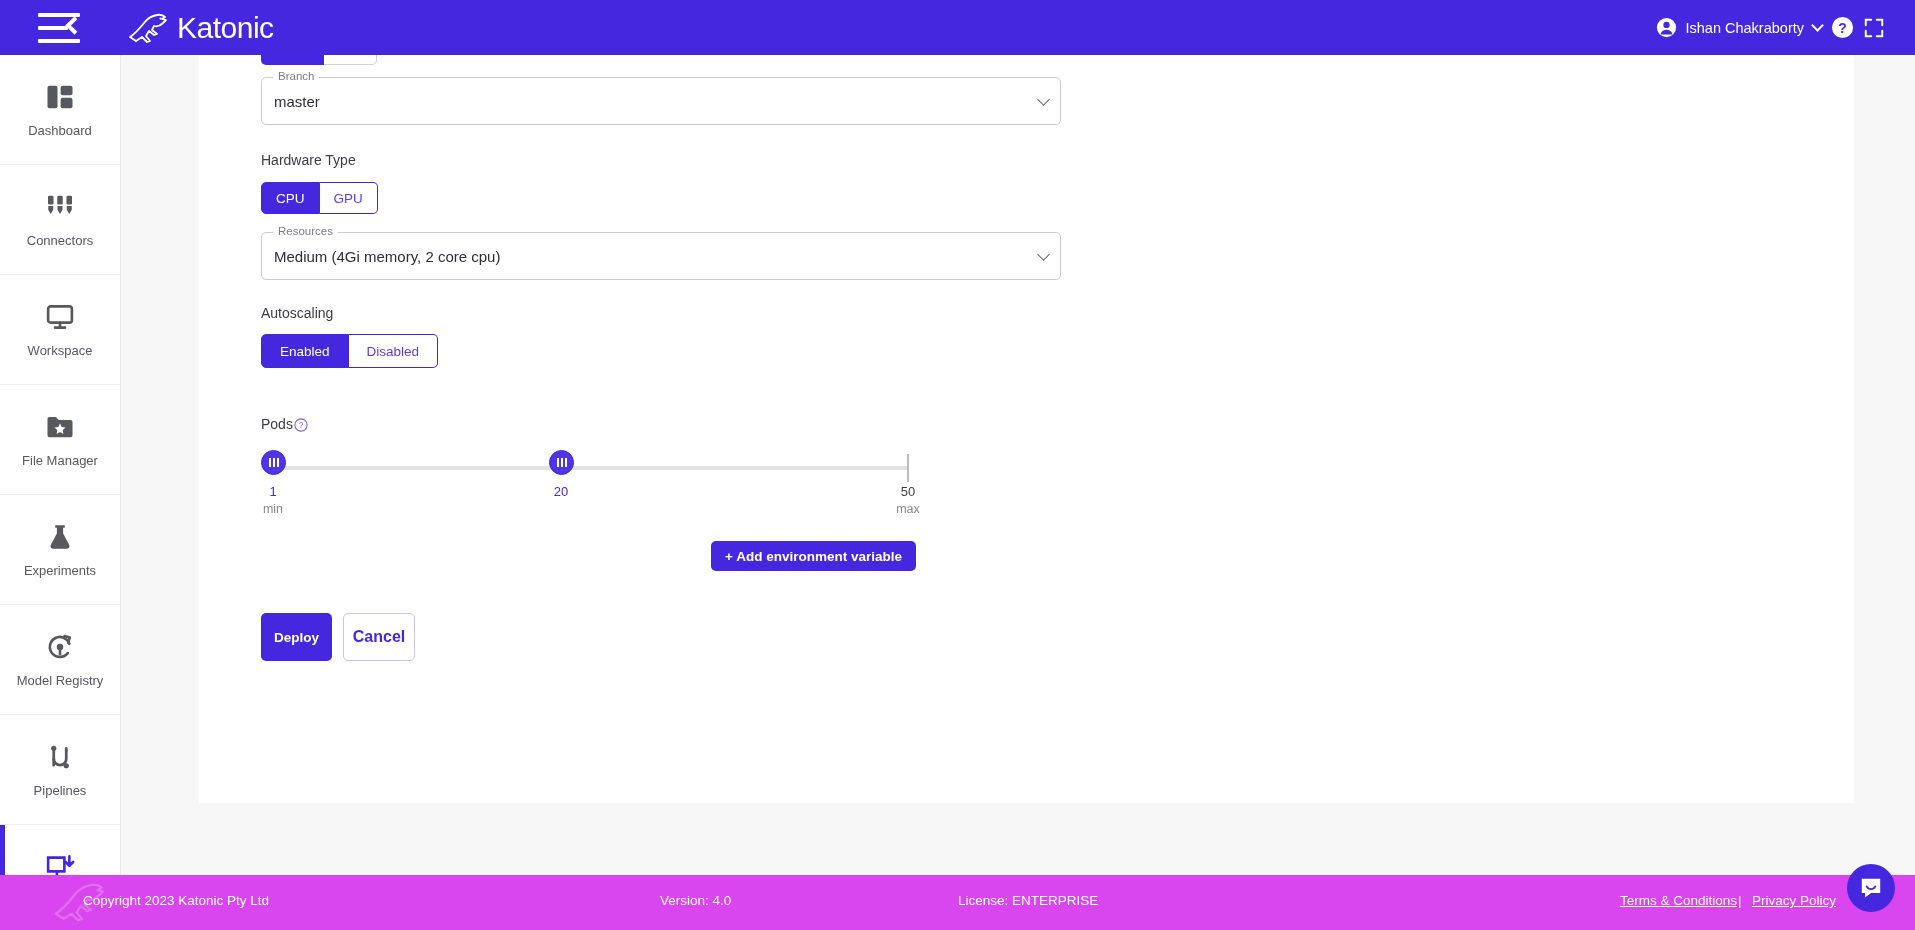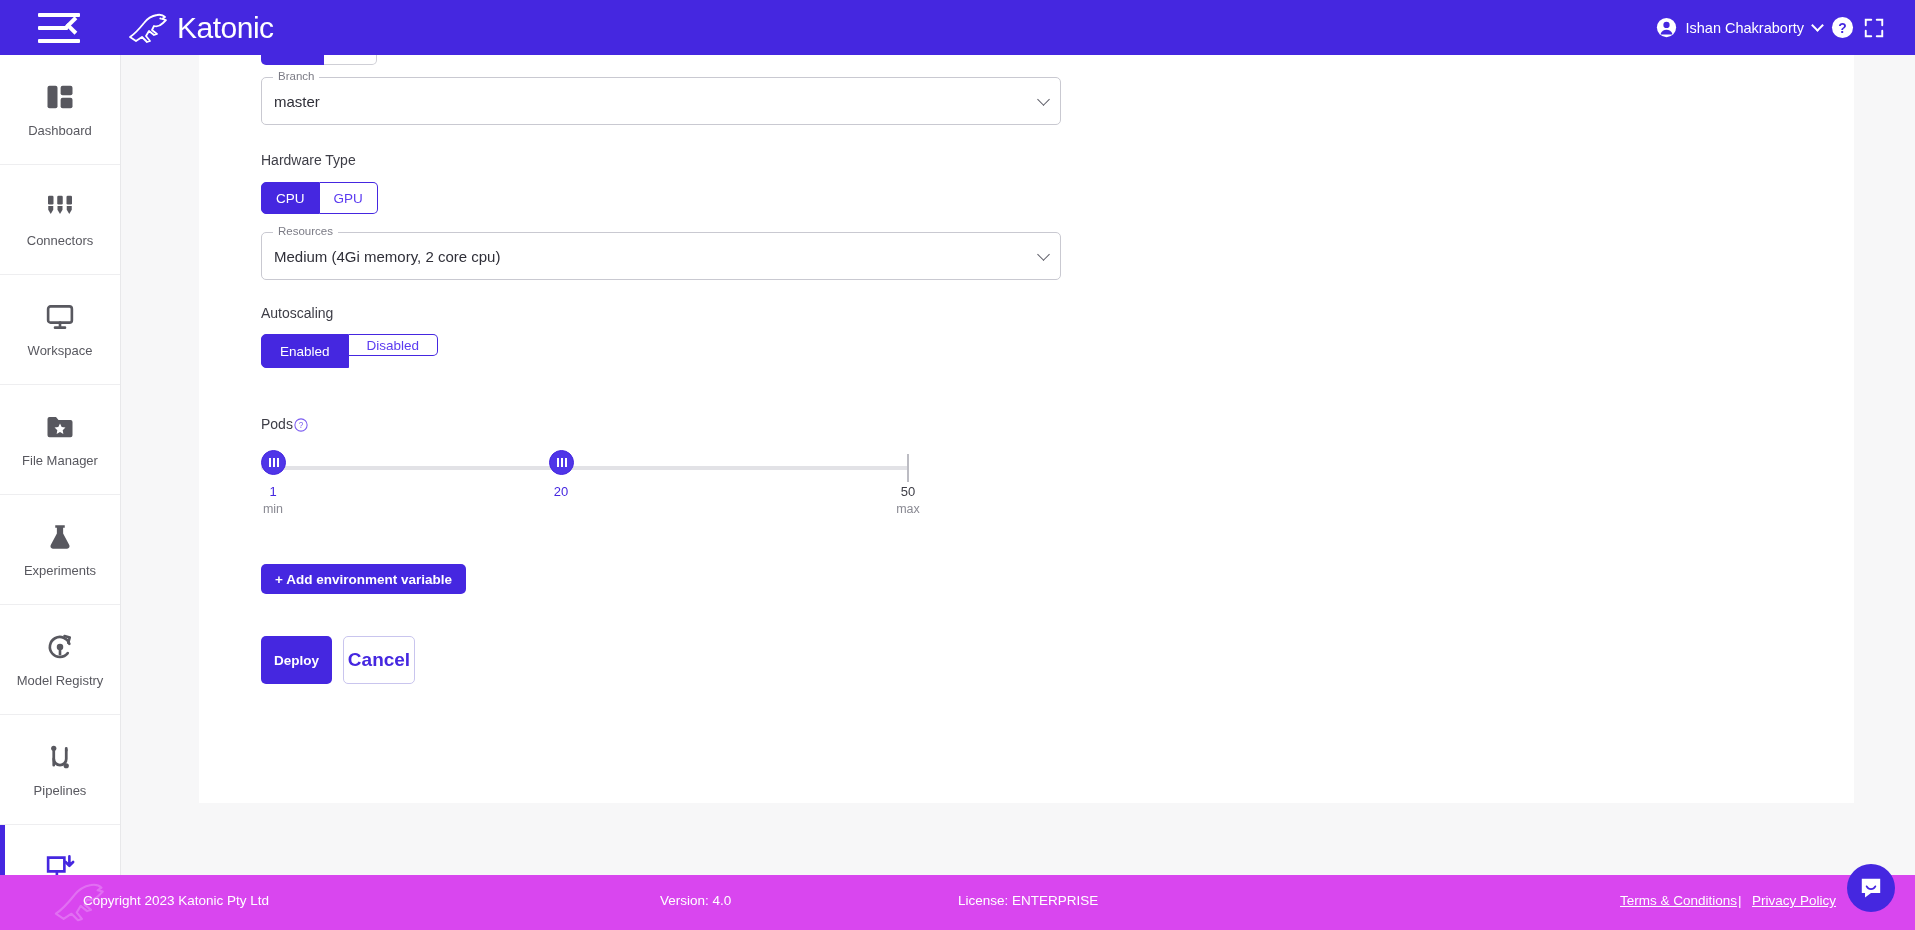--- a/index.html
+++ b/index.html
@@ -161,21 +161,21 @@
   }
 
   .primary-btn {
     font-family: inherit; background: #4527e0; color: #fff;
     border: none; border-radius: 5px; cursor: pointer;
     font-size: 13.5px; font-weight: bold;
   }
   .ghost-btn {
     font-family: inherit; background: #fff; color: #4527e0;
     border: 1px solid #c9c5ee; border-radius: 5px; cursor: pointer;
-    font-size: 19px; font-weight: bold;
+    font-size: 16px; font-weight: bold;
   }
 
   
   .footer {
     position: absolute; left: 0; bottom: 0;
     width: 1915px; height: 55px;
     background: #d946ef; color: #fff;
     font-size: 13.5px;
     z-index: 35; overflow: hidden;
   }
@@ -349,21 +349,21 @@
         <div class="box">
           <span class="val">Medium (4Gi memory, 2 core cpu)</span>
           <span class="arrow"></span>
         </div>
       </div>
 
       
       <div class="sec-label" style="margin-top:25px">Autoscaling</div>
       <div class="toggle" style="margin-top:13px">
         <button class="on" style="height:34px;padding:0 18px">Enabled</button>
-        <button style="height:22px;padding:0 18px">Disabled</button>
+        <button style="height:34px;padding:0 18px">Disabled</button>
       </div>
 
       
       <div style="margin-top:48px;display:flex;align-items:flex-end;gap:1px">
         <span class="sec-label">Pods</span>
         <svg width="14" height="14" viewBox="0 0 24 24">
           <circle cx="12" cy="12" r="10.5" fill="none" stroke="#7b5cf0" stroke-width="1.8"></circle>
           <text x="12" y="17" font-size="14" text-anchor="middle" fill="#7b5cf0" font-family="Liberation Sans, sans-serif">?</text>
         </svg>
       </div>
@@ -386,21 +386,21 @@
         <span class="mark-val" style="left:12px">1</span>
         <span class="mark-cap" style="left:12px">min</span>
 
         <span class="mark-val" style="left:300px">20</span>
 
         <span class="mark-val" style="left:647px;color:#3d3d46">50</span>
         <span class="mark-cap" style="left:647px">max</span>
       </div>
 
       
-      <div style="margin-top:30px;display:flex;width:655px">
+      <div style="margin-top:7px;display:flex;justify-content:flex-end;width:655px">
         <button class="primary-btn" style="height:30px;padding:0 14px">+ Add environment variable</button>
       </div>
 
       
       <div style="margin-top:42px;display:flex;gap:11px">
         <button class="primary-btn" style="width:71px;height:48px">Deploy</button>
         <button class="ghost-btn" style="width:72px;height:48px">Cancel</button>
       </div>
 
     </div>

